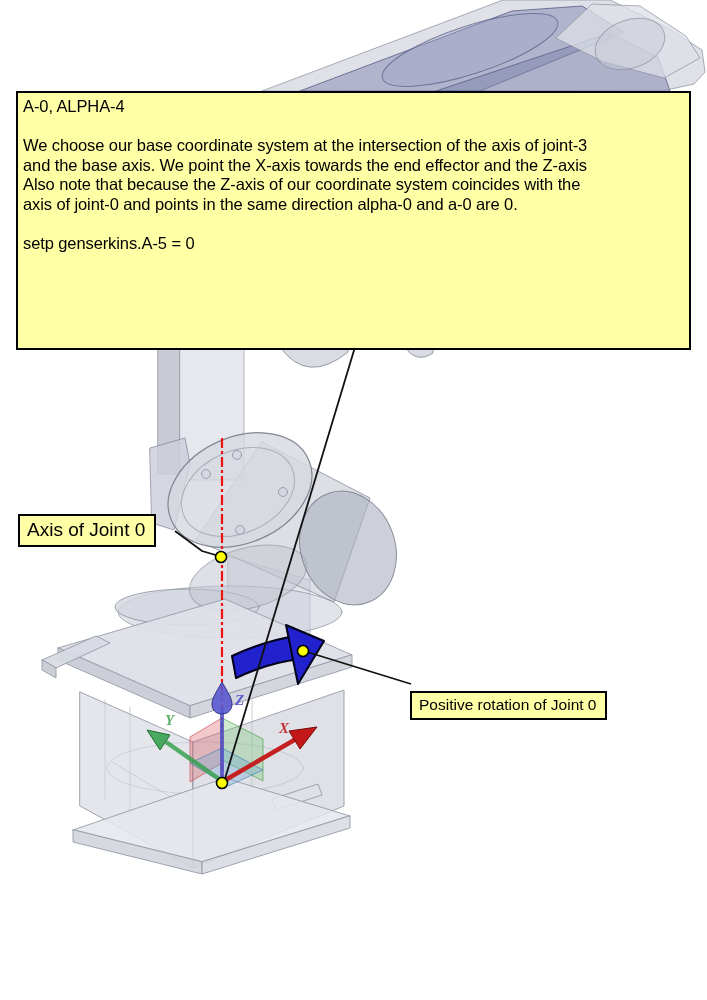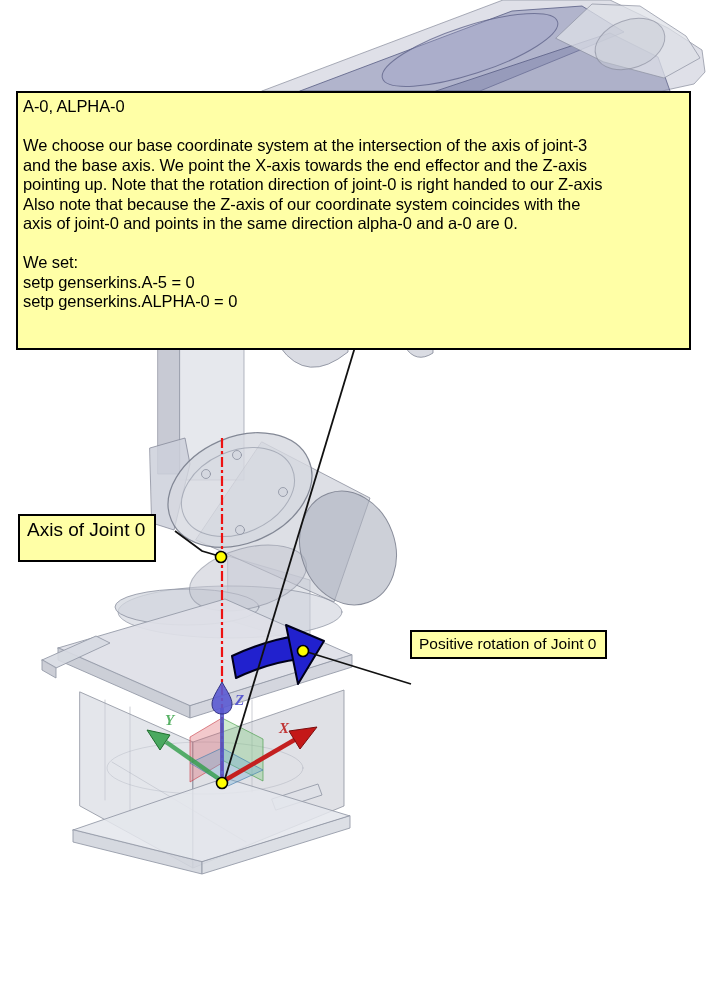--- a/index.html
+++ b/index.html
@@ -14,22 +14,22 @@
     padding:4px 0 0 5px;overflow:hidden;z-index:5;
   }
   .note-line{
     font-size:16.5px;line-height:19.5px;min-height:19.5px;
     white-space:nowrap;color:#000;letter-spacing:-0.1px;
   }
   .callout{
     position:absolute;background:#FFFFA6;border:2px solid #000;color:#000;
     white-space:nowrap;z-index:6;
   }
-  .callout.axis{left:18px;top:514px;font-size:19px;padding:3px 9px 19px 7px;}
-  .callout.rotation{left:410px;top:630px;font-size:15.5px;padding:3px 8px 4px 7px;}
+  .callout.axis{left:18px;top:514px;font-size:19px;padding:3px 9px 4px 7px;}
+  .callout.rotation{left:410px;top:691px;font-size:15.5px;padding:3px 8px 4px 7px;}
 </style>
 </head>
 <body>
 
 <div class="stage">
 
 <svg width="707" height="1000" viewBox="0 0 707 1000">
 
   <g stroke-linejoin="round" stroke-linecap="round">
 
@@ -140,29 +140,26 @@
   </g>
 
   <g fill="#FFFF00" stroke="#000" stroke-width="1.6">
     <circle cx="221" cy="557" r="5.5"></circle>
     <circle cx="303" cy="651" r="5.5"></circle>
     <circle cx="222" cy="783" r="5.5"></circle>
   </g>
 </svg>
 
 <div class="note-box">
-  <div class="note-line">A-0, ALPHA-0</div>
+  <div class="note-line">A-0, ALPHA-4</div>
   <div class="note-line"></div>
   <div class="note-line">We choose our base coordinate system at the intersection of the axis of joint-3</div>
   <div class="note-line">and the base axis. We point the X-axis towards the end effector and the Z-axis</div>
-  <div class="note-line">pointing up. Note that the rotation direction of joint-0 is right handed to our Z-axis</div>
   <div class="note-line">Also note that because the Z-axis of our coordinate system coincides with the</div>
   <div class="note-line">axis of joint-0 and points in the same direction alpha-0 and a-0 are 0.</div>
   <div class="note-line"></div>
-  <div class="note-line">We set:</div>
   <div class="note-line">setp genserkins.A-5 = 0</div>
-  <div class="note-line">setp genserkins.ALPHA-0 = 0</div>
 </div>
 
 <div class="callout axis">Axis of Joint 0</div>
 <div class="callout rotation">Positive rotation of Joint 0</div>
 
 </div>
 
 </body></html>

